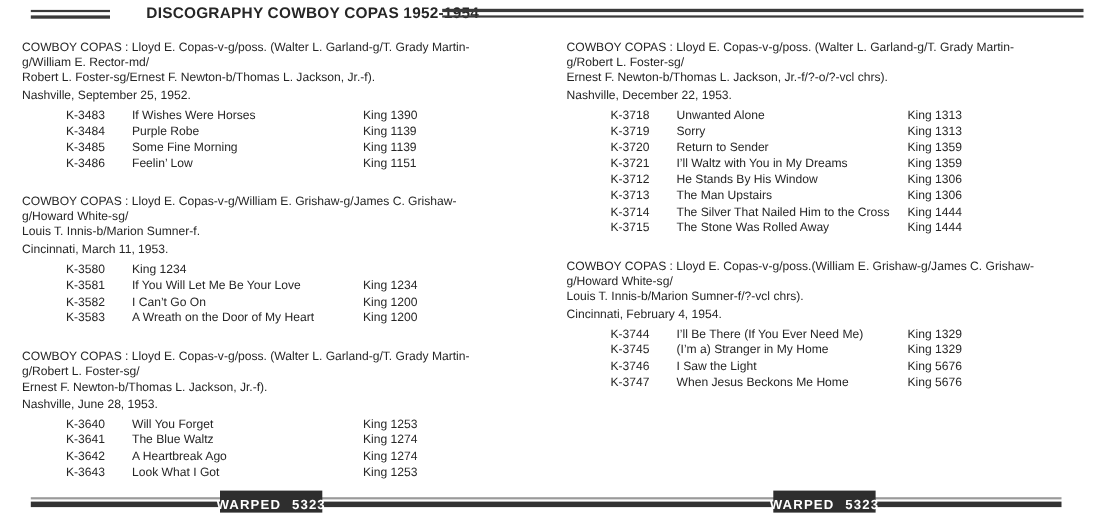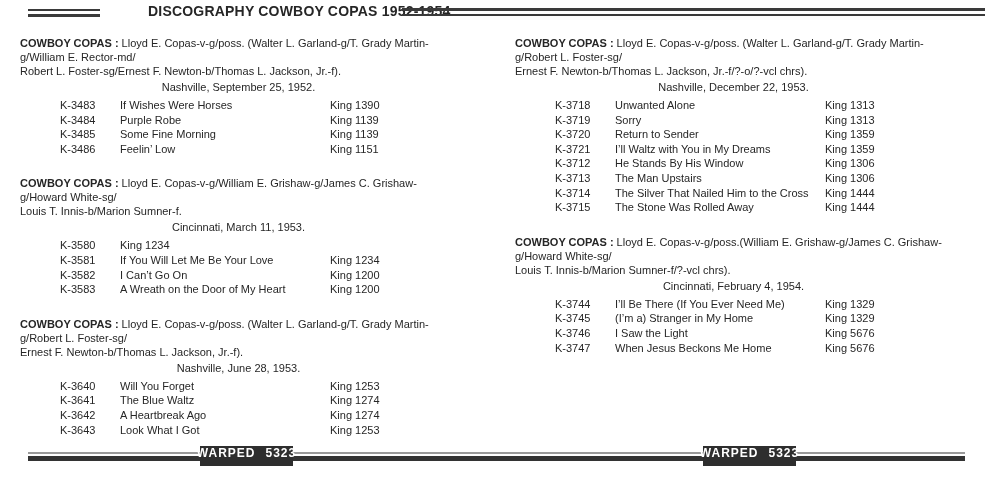--- a/index.html
+++ b/index.html
@@ -10,42 +10,42 @@
   
   .hdr-rule{position:absolute;}
   .hdr-rule .r1,.hdr-rule .r2{background:#3a3a3a;}
   .hdr-rule-left{left:28px;top:9px;width:72px;}
   .hdr-rule-left .r1{height:2px;}
   .hdr-rule-left .r2{height:3px;margin-top:3px;}
   .hdr-rule-right{left:402px;top:8px;width:583px;}
   .hdr-rule-right .r1{height:3px;}
   .hdr-rule-right .r2{height:2px;margin-top:3px;}
   .page-title{
-    position:absolute;left:148px;top:3px;font-size:14px;font-weight:bold;
+    position:absolute;left:133px;top:3px;font-size:14px;font-weight:bold;
     letter-spacing:.2px;white-space:nowrap;
   }
   
   .col{position:absolute;top:36px;width:437px;font-size:11px;}
   .col-left{left:20px;}
   .col-right{left:515px;}
   .session{margin-bottom:20px;}
   .personnel{margin:0;line-height:14px;}
-  .artist{font-weight:bold;margin-right:3px;text-align:right;}
-  .date{line-height:13px;margin-top:3px;text-align:center;}
+  .artist{font-weight:normal;margin-right:3px;text-align:right;}
+  .date{line-height:13px;margin-top:3px;text-align:left;}
   .tracks{margin-top:4px;}
   .track{display:flex;line-height:14.6px;}
   .track .code{width:60px;flex:0 0 60px;padding-left:40px;}
   .track .ttl{flex:1 1 auto;}
   .track .lbl{width:127px;flex:0 0 127px;}
   
   .f-thin{position:absolute;left:28px;width:937px;top:452px;height:2px;background:#9a9a9a;}
   .f-thick{position:absolute;left:28px;width:937px;top:456px;height:5px;background:#333;}
   .badge{
     position:absolute;top:446px;width:93px;height:20px;background:#2e2e2e;
-    color:#fff;display:flex;align-items:flex-start;justify-content:center;gap:10px;
+    color:#fff;display:flex;align-items:flex-end;justify-content:center;gap:10px;
     font-size:12px;font-weight:bold;letter-spacing:1px;
   }
   .badge-left{left:200px;}
   .badge-right{left:703px;}
 </style>
 </head>
 <body>
 
 <div class="page">
 

